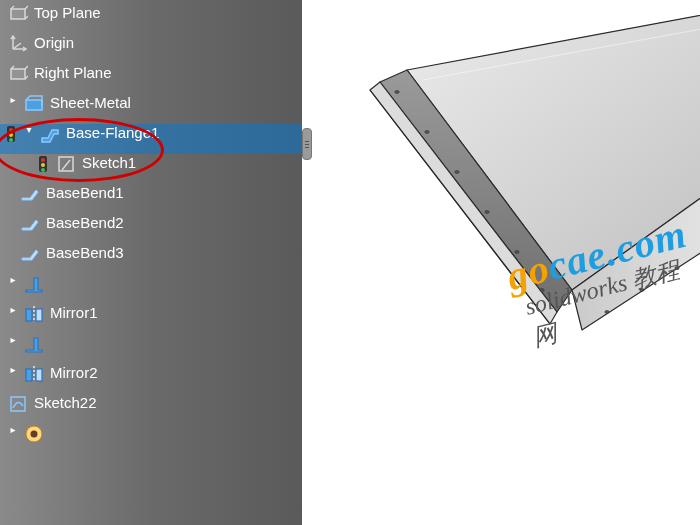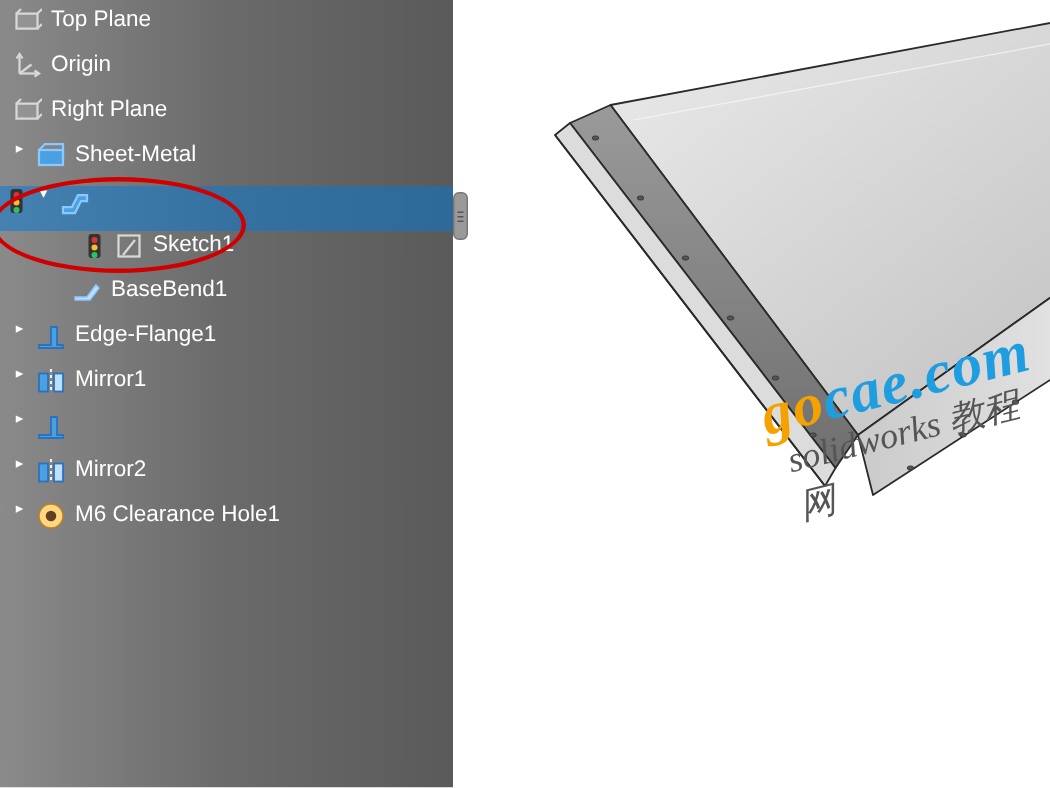--- a/index.html
+++ b/index.html
@@ -30,21 +30,21 @@
     align-items: flex-start;
     height: 30px;
     padding-left: 8px;
     gap: 6px;
     cursor: pointer;
     white-space: nowrap;
   }
   .tree-item.selected {
     background: rgba(0, 120, 215, 0.5);
   }
-  .indent-2 { padding-left: 48px; }
+  .indent-2 { padding-left: 20px; }
   .expander {
     width: 10px;
     height: 10px;
     display: inline-flex;
     align-items: center;
     justify-content: center;
     font-size: 10px;
     color: #fff;
   }
   .ico {
@@ -189,23 +189,24 @@
           </svg>
       </span>
       <span class="expander">▾</span>
       <span class="ico">
         <svg width="20" height="20">
             <g stroke="#8cc8ff" stroke-width="1.5" fill="#4aa0e0">
               <path d="M2 14 L8 14 L12 6 L18 6 L18 10 L14 10 L10 18 L2 18 Z"></path>
             </g>
           </svg>
       </span>
-    </div>
-
-    <div class="tree-item indent-2" style="padding-left:56px;">
+      <span class="label">Base-Flange1</span>
+    </div>
+
+    <div class="tree-item indent-2" style="padding-left:36px;">
       <span class="ico" style="width:14px;">
         <svg width="12" height="20">
             <rect x="2" y="2" width="8" height="16" rx="2" fill="#333"></rect>
             <circle cx="6" cy="6" r="2" fill="#e03030"></circle>
             <circle cx="6" cy="11" r="2" fill="#f5c030"></circle>
             <circle cx="6" cy="16" r="2" fill="#30c060"></circle>
           </svg>
       </span>
       <span class="ico">
         <svg width="20" height="20">
@@ -222,33 +223,52 @@
       <span class="ico">
         <svg width="20" height="20">
             <g stroke="#8cc8ff" stroke-width="1" fill="#bde0ff">
               <path d="M2 14 L10 14 L16 6 L18 8 L12 16 L2 16 Z"></path>
             </g>
           </svg>
       </span>
       <span class="label">BaseBend1</span>
     </div>
 
-
+    <div class="tree-item indent-2">
+      <span class="ico">
+        <svg width="20" height="20">
+            <g stroke="#8cc8ff" stroke-width="1" fill="#bde0ff">
+              <path d="M2 14 L10 14 L16 6 L18 8 L12 16 L2 16 Z"></path>
+            </g>
+          </svg>
+      </span>
+      <span class="label">BaseBend2</span>
+    </div>
+
+    <div class="tree-item indent-2">
+      <span class="ico">
+        <svg width="20" height="20">
+            <g stroke="#8cc8ff" stroke-width="1" fill="#bde0ff">
+              <path d="M2 14 L10 14 L16 6 L18 8 L12 16 L2 16 Z"></path>
+            </g>
+          </svg>
+      </span>
+      <span class="label">BaseBend3</span>
+    </div>
 
 
     <div class="tree-item">
       <span class="expander">▸</span>
       <span class="ico">
         <svg width="20" height="20">
             <g stroke="#2a72c0" stroke-width="1.2" fill="#4aa0e0">
               <path d="M2 16 L10 16 L10 4 L14 4 L14 16 L18 16 L18 18 L2 18 Z"></path>
             </g>
           </svg>
       </span>
-      <span class="label">Edge-Flange1</span>
     </div>
 
     <div class="tree-item">
       <span class="expander">▸</span>
       <span class="ico">
         <svg width="20" height="20">
             <g stroke="#2a72c0" stroke-width="1.2">
               <rect x="2" y="5" width="6" height="12" fill="#4aa0e0"></rect>
               <rect x="12" y="5" width="6" height="12" fill="#bde0ff"></rect>
               <line x1="10" y1="2" x2="10" y2="18" stroke="#fff" stroke-dasharray="2 2"></line>
@@ -276,32 +296,42 @@
             <g stroke="#2a72c0" stroke-width="1.2">
               <rect x="2" y="5" width="6" height="12" fill="#4aa0e0"></rect>
               <rect x="12" y="5" width="6" height="12" fill="#bde0ff"></rect>
               <line x1="10" y1="2" x2="10" y2="18" stroke="#fff" stroke-dasharray="2 2"></line>
             </g>
           </svg>
       </span>
       <span class="label">Mirror2</span>
     </div>
 
+    <div class="tree-item">
+      <span class="ico">
+        <svg width="20" height="20">
+            <g stroke="#8cc8ff" stroke-width="1.5" fill="none">
+              <rect x="3" y="3" width="14" height="14"></rect>
+              <path d="M5 14 Q10 4 15 12"></path>
+            </g>
+          </svg>
+      </span>
+      <span class="label">Sketch22</span>
+    </div>
 
     <div class="tree-item">
       <span class="expander">▸</span>
       <span class="ico">
         <svg width="20" height="20">
             <g>
               <circle cx="10" cy="10" r="8" fill="#ffd780" stroke="#c08020"></circle>
               <circle cx="10" cy="10" r="3.5" fill="#604020"></circle>
             </g>
           </svg>
       </span>
-      <span class="label">M6 Clearance Hole1</span>
     </div>
 
     <div class="red-circle" style="left:-6px; top:118px; width:170px; height:64px;"></div>
   </div>
 
   <div class="viewport">
     <div class="drag-handle">
       <div></div>
         <div></div>
         <div></div>

